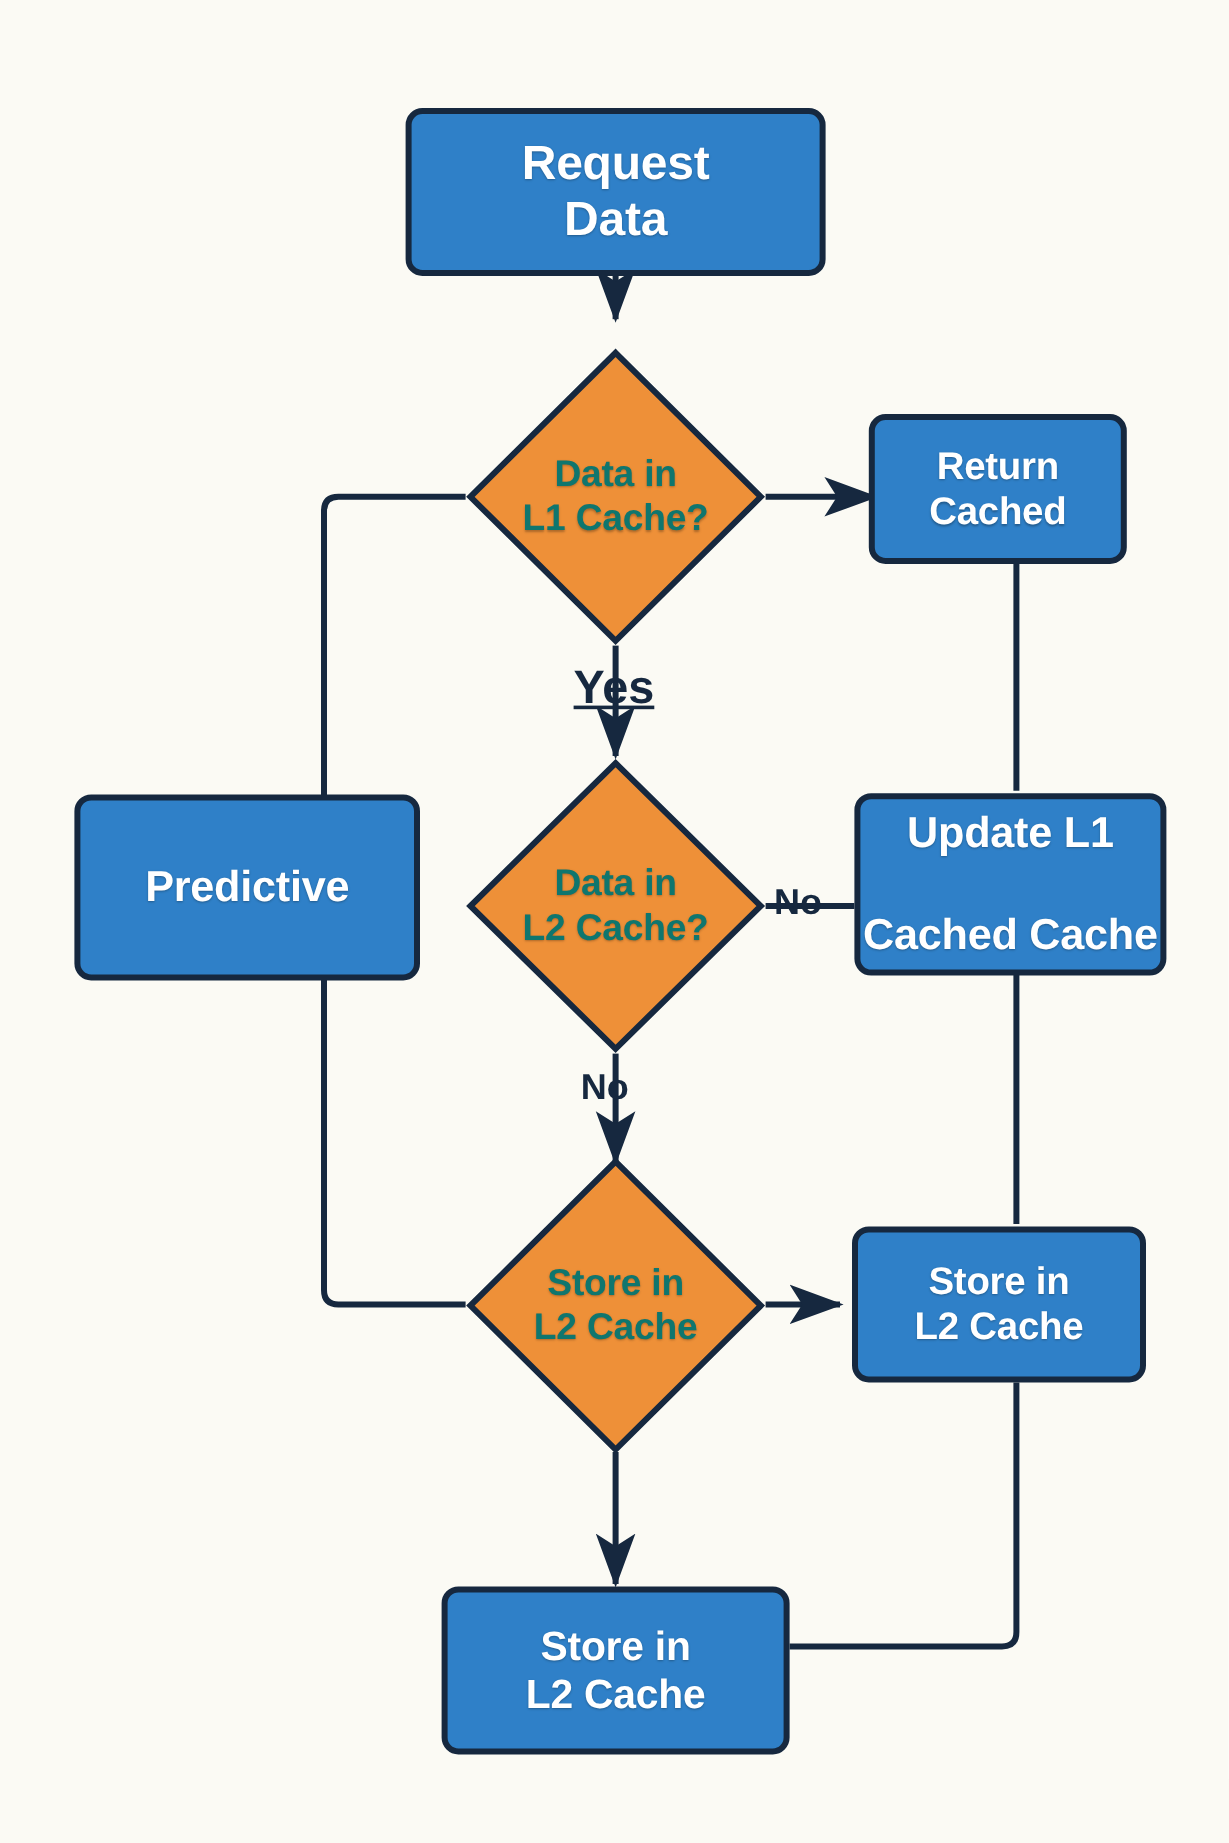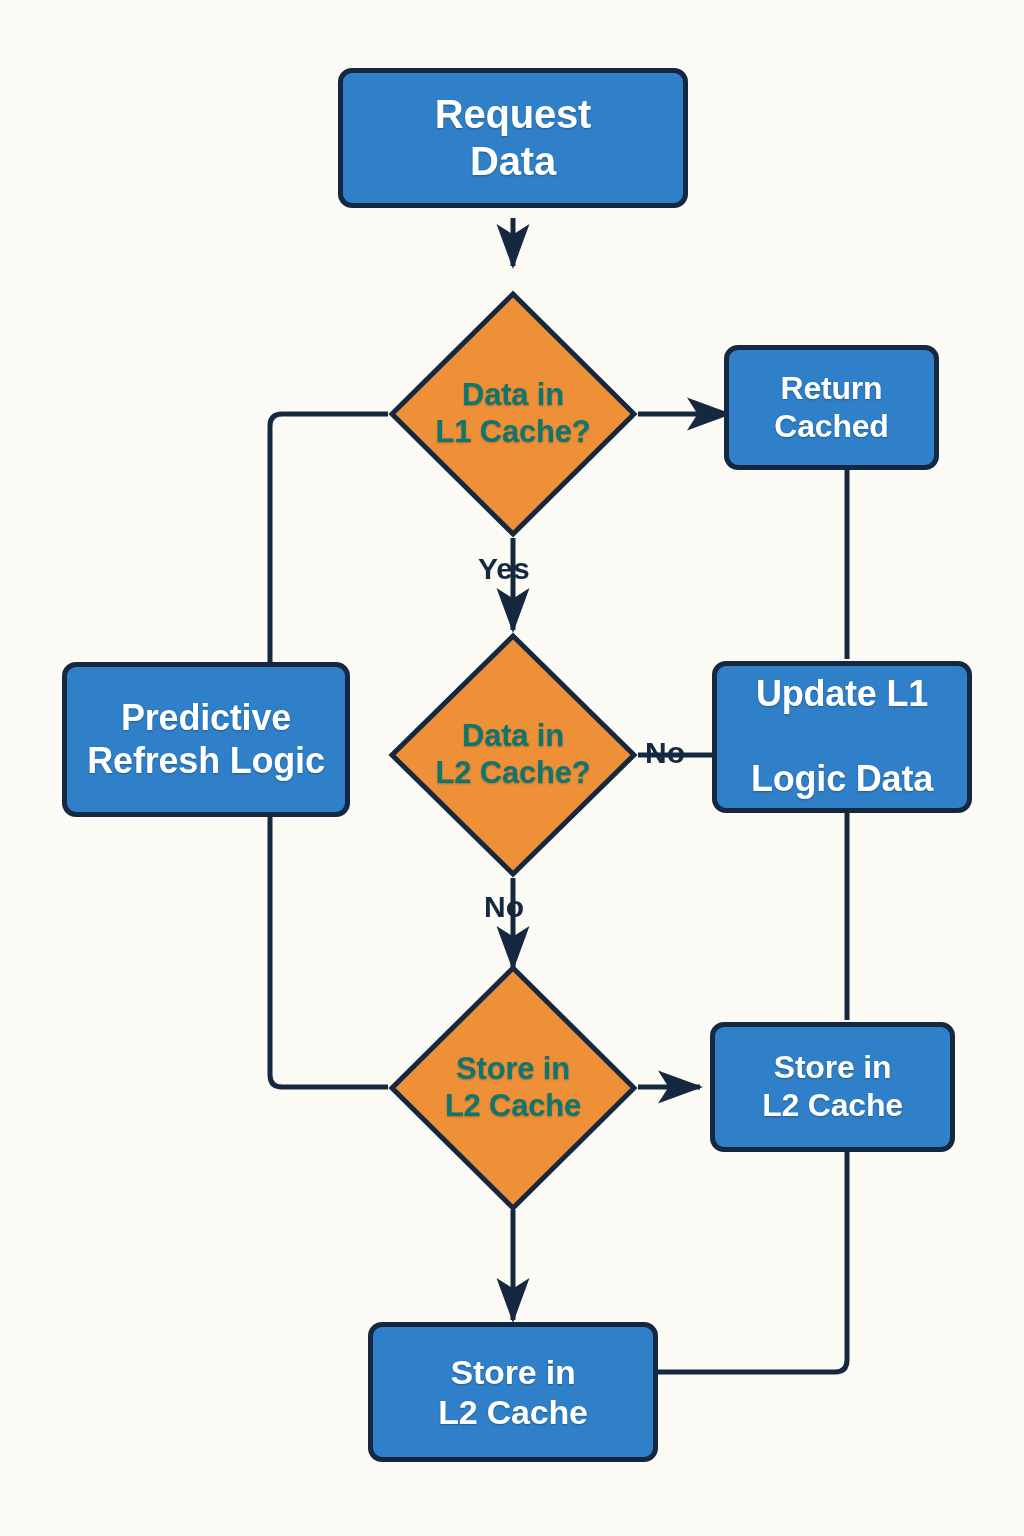--- a/index.html
+++ b/index.html
@@ -108,21 +108,21 @@
 
       <path d="M847,468 L847,659"></path>
 
       <path d="M847,812 L847,1020"></path>
 
       <path d="M847,1152 L847,1360 Q847,1372 835,1372 L658,1372"></path>
 
     </g>
   </svg>
 
-  <div class="node proc" style="left:338px; top:68px; width:350px; height:140px; font-size:40px;">
+  <div class="node proc" style="left:338px; top:90px; width:350px; height:140px; font-size:40px;">
     <span>
       <span>Request</span><br>
       <span>Data</span>
     </span>
   </div>
 
   <div class="diamond-wrap" style="left:388px; top:290px; width:250px; height:248px;">
     <svg class="diamond-shape" viewBox="0 0 250 248" xmlns="http://www.w3.org/2000/svg">
       <polygon points="125,4 246,124 125,244 4,124" fill="#EE9038" stroke="#16283F" stroke-width="5" stroke-linejoin="miter"></polygon>
     </svg>
@@ -134,26 +134,25 @@
     </div>
   </div>
 
   <div class="node proc" style="left:724px; top:345px; width:215px; height:125px; font-size:32px;">
     <span>
       <span>Return</span><br>
       <span>Cached</span>
     </span>
   </div>
 
-  <div class="edge-label" style="left:478px; top:552px; font-size:30px;">Yes</div>
+  <div class="edge-label" style="left:478px; top:552px; font-size:39px;text-decoration:underline;">Yes</div>
 
   <div class="node proc" style="left:62px; top:662px; width:288px; height:155px; font-size:36px;">
     <span>
       <span>Predictive</span><br>
-      <span>Refresh Logic</span>
     </span>
   </div>
 
   <div class="diamond-wrap" style="left:388px; top:632px; width:250px; height:246px;">
     <svg class="diamond-shape" viewBox="0 0 250 246" xmlns="http://www.w3.org/2000/svg">
       <polygon points="125,4 246,123 125,242 4,123" fill="#EE9038" stroke="#16283F" stroke-width="5" stroke-linejoin="miter"></polygon>
     </svg>
     <div class="diamond-label" style="font-size:31px;">
       <span>
         <span>Data in</span><br>
@@ -161,21 +160,21 @@
       </span>
     </div>
   </div>
 
   <div class="edge-label" style="left:645px; top:736px; font-size:30px;">No</div>
 
   <div class="node proc" style="left:712px; top:661px; width:260px; height:152px; font-size:36px; padding:2px 0;">
     <span style="white-space:nowrap;">
       <span>Update L1</span><br>
       <br>
-      <span>Logic Data</span>
+      <span>Cached Cache</span>
     </span>
   </div>
 
   <div class="edge-label" style="left:484px; top:890px; font-size:30px;">No</div>
 
   <div class="diamond-wrap" style="left:388px; top:964px; width:250px; height:248px;">
     <svg class="diamond-shape" viewBox="0 0 250 248" xmlns="http://www.w3.org/2000/svg">
       <polygon points="125,4 246,124 125,244 4,124" fill="#EE9038" stroke="#16283F" stroke-width="5" stroke-linejoin="miter"></polygon>
     </svg>
     <div class="diamond-label" style="font-size:31px;">

